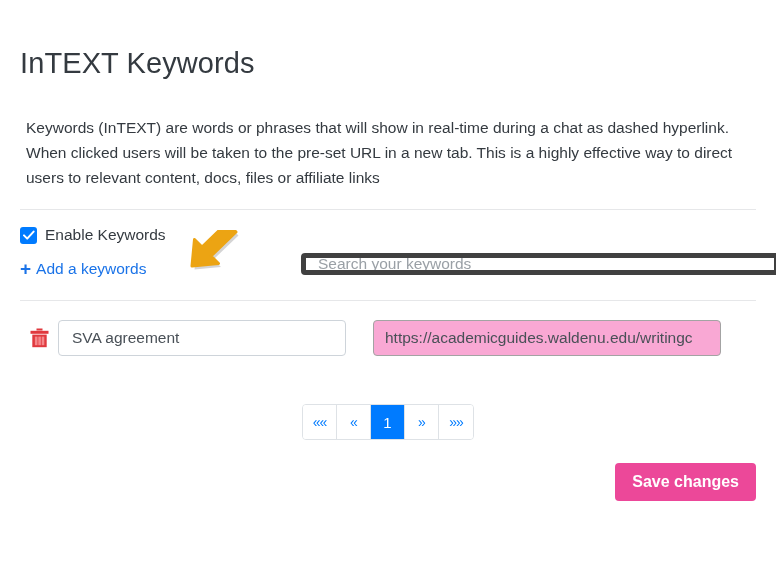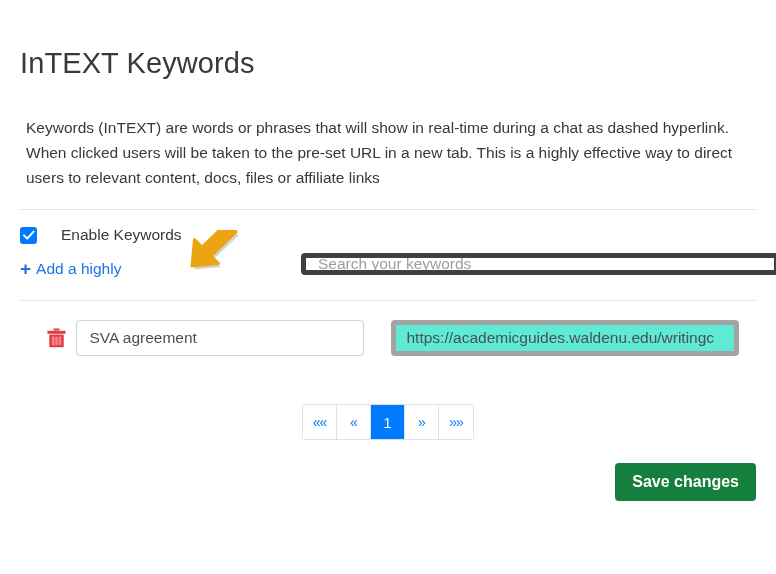--- a/index.html
+++ b/index.html
@@ -43,21 +43,21 @@
   
   .enable-row {
     display: flex;
     align-items: center;
     justify-content: space-between;
     padding-top: 16px;
   }
   .enable-left {
     display: flex;
     align-items: center;
-    gap: 24px;
+    gap: 8px;
   }
   .checkbox {
     width: 17px; height: 17px;
     border-radius: 3px;
     background: #007bff;
     position: relative;
     flex: none;
     cursor: pointer;
   }
   .checkbox svg { display: block; position: absolute; top: 3px; left: 2.5px; }
@@ -122,21 +122,20 @@
 
   
   .rows {
     padding-top: 16px;
   }
   .kw-row {
     display: flex;
     align-items: center;
     height: 42px;
     margin-bottom: 7px;
-    justify-content: center;
   }
   .trash-btn {
     width: 38px;
     flex: none;
     display: flex;
     align-items: center;
     justify-content: center;
     background: none;
     border: none;
     cursor: pointer;
@@ -152,27 +151,27 @@
     color: #495057;
     padding: 0 13px;
     background: #fff;
     outline: none;
     flex: none;
   }
   .kw-url {
     width: 348px;
     height: 36px;
     margin-left: 27px;
-    border: 5px solid #a3a3a3;
+    border: 1px solid #a3a3a3;
     border-radius: 4px;
     font-family: "Liberation Sans", sans-serif;
     font-size: 15.5px;
     color: #495057;
     padding: 0 11px;
-    background: #5eead4;
+    background: #f9a8d4;
     outline: none;
     flex: none;
   }
 
   
   .pagination-wrap {
     display: flex;
     justify-content: center;
     padding-top: 38px;
   }
@@ -204,21 +203,21 @@
     font-size: 15px;
   }
 
   
   .save-wrap {
     display: flex;
     justify-content: flex-end;
     padding-top: 23px;
   }
   .save-btn {
-    background: #15803d;
+    background: #ec4899;
     color: #fff;
     border: none;
     border-radius: 4px;
     font-family: "Liberation Sans", sans-serif;
     font-size: 16px;
     font-weight: 700;
     padding: 0 17px;
     height: 38px;
     cursor: pointer;
   }
@@ -241,21 +240,21 @@
           <path d="M1 5.4 L4.2 8.6 L10.6 1.6" stroke="#ffffff" stroke-width="2" fill="none" stroke-linecap="round" stroke-linejoin="round"></path>
         </svg>
       </span>
       <span class="enable-label">Enable Keywords</span>
     </div>
   </div>
 
   <div class="action-row">
     <a class="add-keyword" href="#">
       <span class="plus">+</span>
-      <span>Add a highly</span>
+      <span>Add a keywords</span>
     </a>
 
     <span class="arrow-wrap">
       <svg width="62" height="52" viewBox="0 0 62 52">
         <g transform="translate(2,2)">
           <path d="M56 0 L31 24 L38.5 31.5 L12 34 L14.5 7.5 L22 15 L47 -9 Z" fill="#000" opacity="0.17" transform="translate(2.5,3.5)"></path>
           <path d="M56 0 L31 24 L38.5 31.5 L12 34 L14.5 7.5 L22 15 L47 -9 Z" fill="#ECA413"></path>
           <path d="M56 0 L31 24 L38.5 31.5 L12 34 L14.5 7.5 L22 15 L47 -9 Z" fill="none" stroke="#ECA413" stroke-width="3" stroke-linejoin="round"></path>
         </g>
       </svg>

